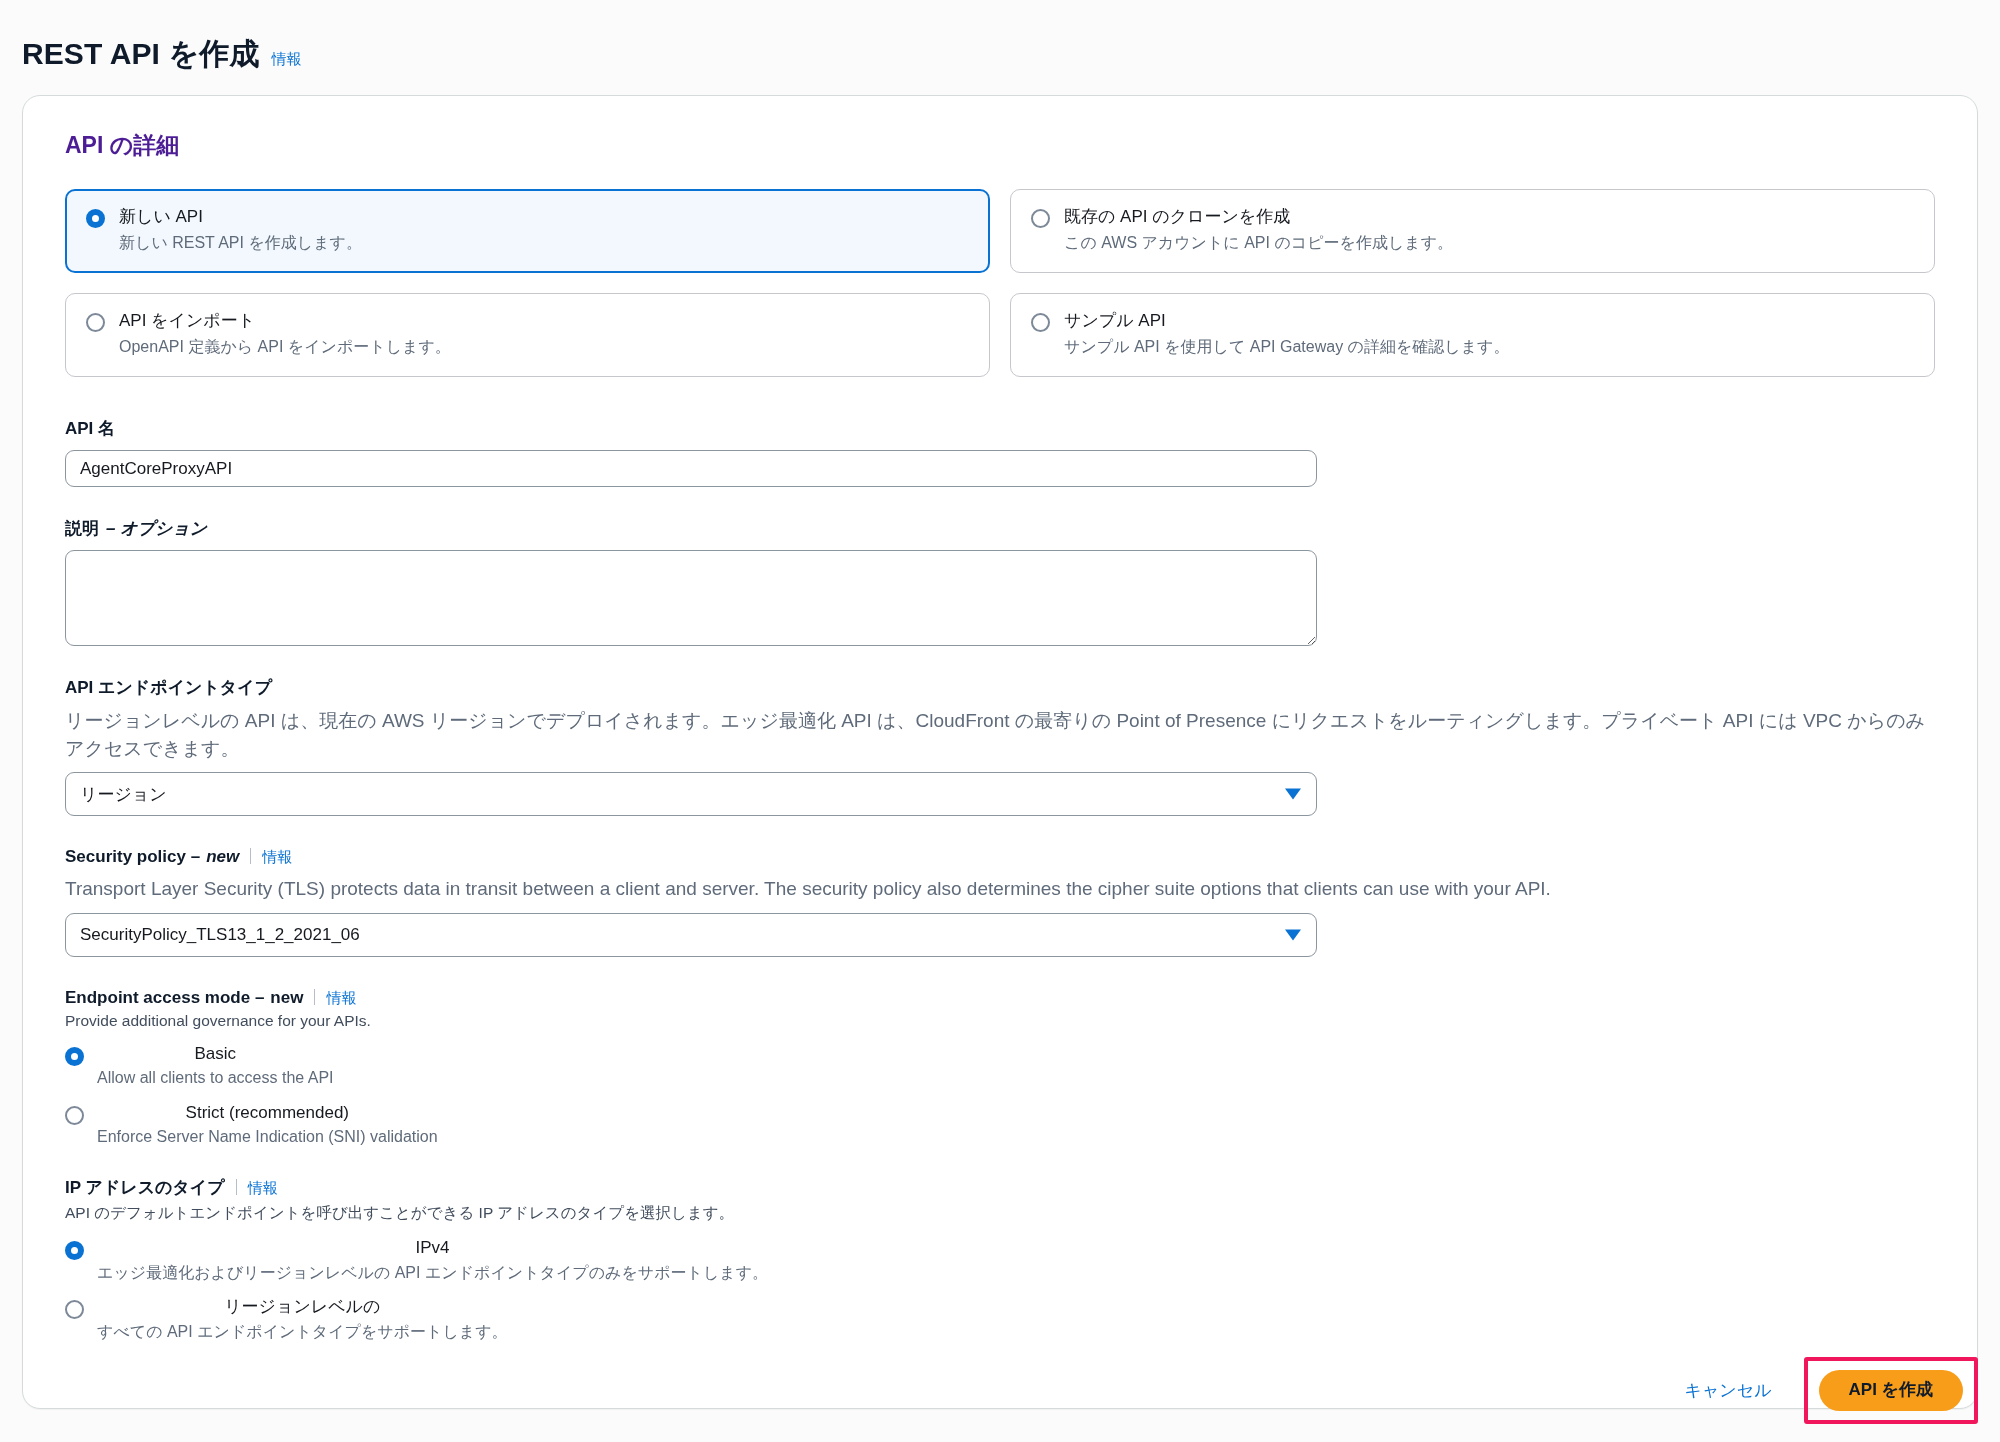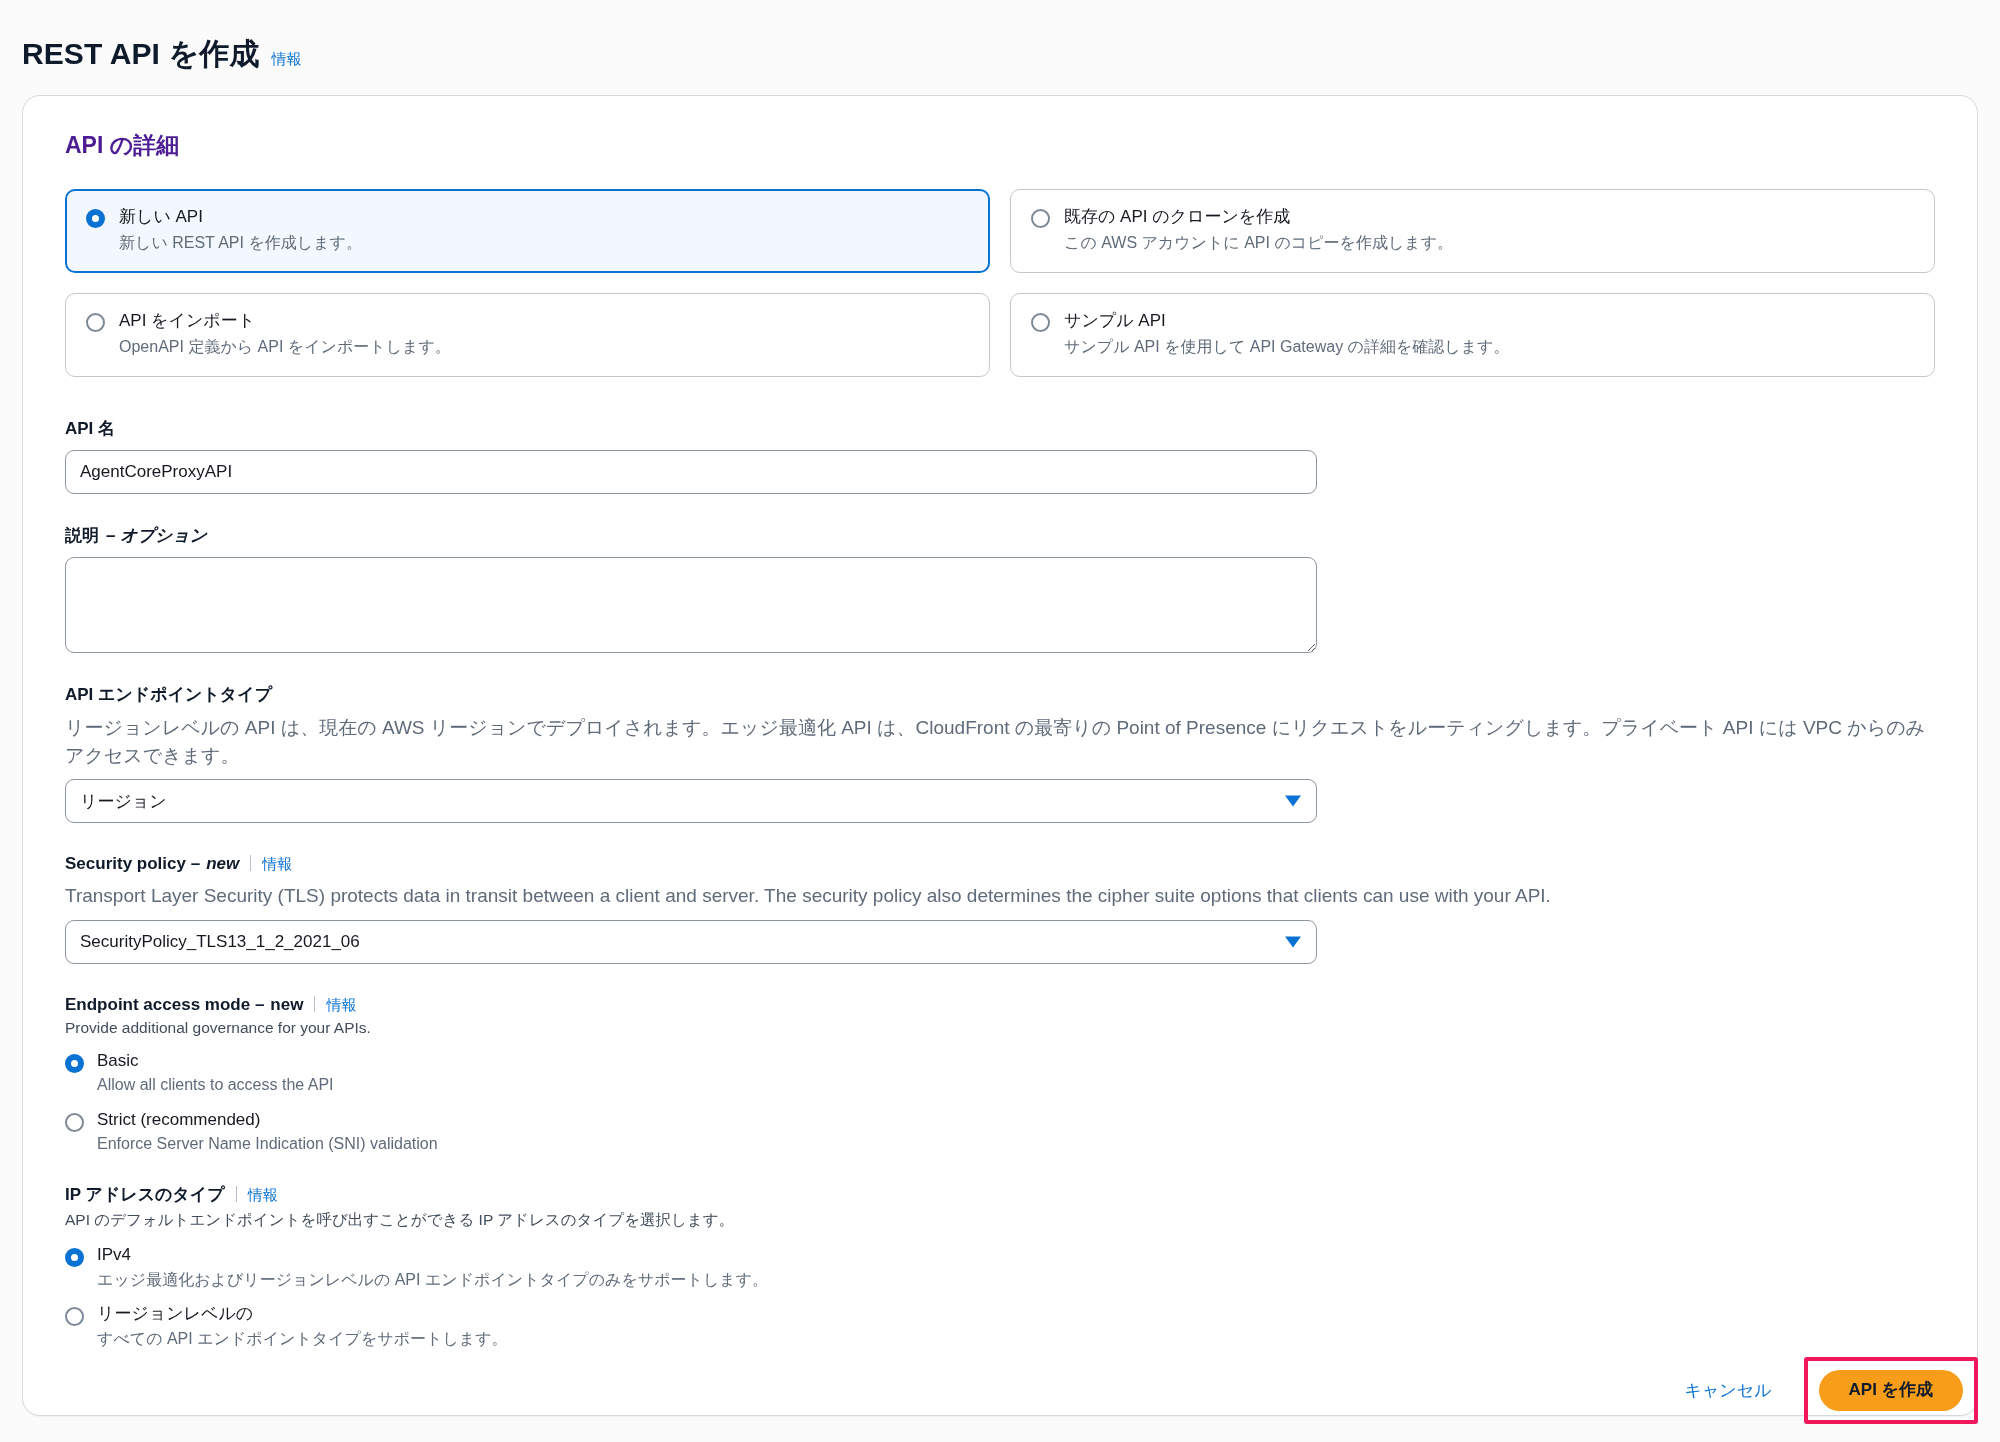--- a/index.html
+++ b/index.html
@@ -134,21 +134,21 @@
     position: relative; top: 2px;
   }
   .field-desc {
     font-size: 19px;
     color: #5f6b7a;
     line-height: 1.45;
     margin: -2px 0 10px 0;
   }
   .text-input {
     width: 1252px;
-    height: 44px;
+    height: 37px;
     border: 1px solid #8c969f;
     border-radius: 9px;
     padding: 0 14px;
     font-size: 17px;
     font-family: "Liberation Sans", sans-serif;
     color: #16191f;
     background: #ffffff;
     outline: none;
   }
   .textarea {
@@ -198,21 +198,21 @@
   
   .radio-group { margin: 0 10px 28px 10px; }
   .radio-row {
     display: flex;
     align-items: flex-start;
     gap: 13px;
     margin-bottom: 6px;
     cursor: pointer;
   }
   .radio-row + .radio-row { margin-top: 14px; }
-  .radio-text { display: flex; flex-direction: column; gap: 4px; }
+  .radio-text { display: flex; flex-direction: column; gap: 4px; text-align: center; }
   .radio-title { font-size: 17px; color: #16191f; line-height: 1.2; }
   .radio-sub { font-size: 16px; color: #5f6b7a; line-height: 1.3; }
   .grp-head {
     font-size: 17px;
     font-weight: 700;
     color: #0f1b2a;
     display: flex;
     align-items: baseline;
     margin-bottom: 4px;
   }

